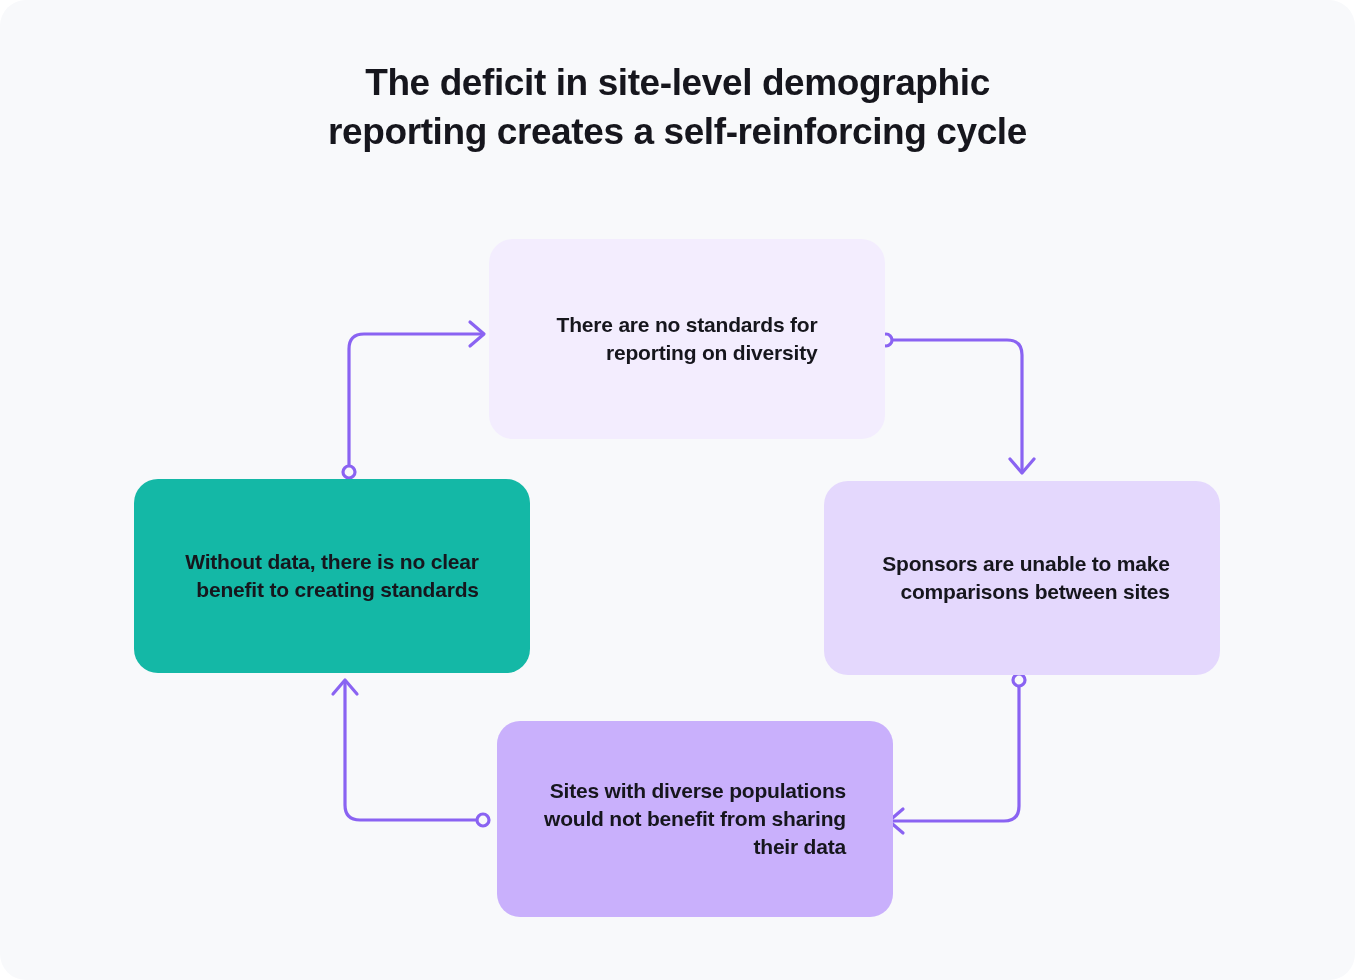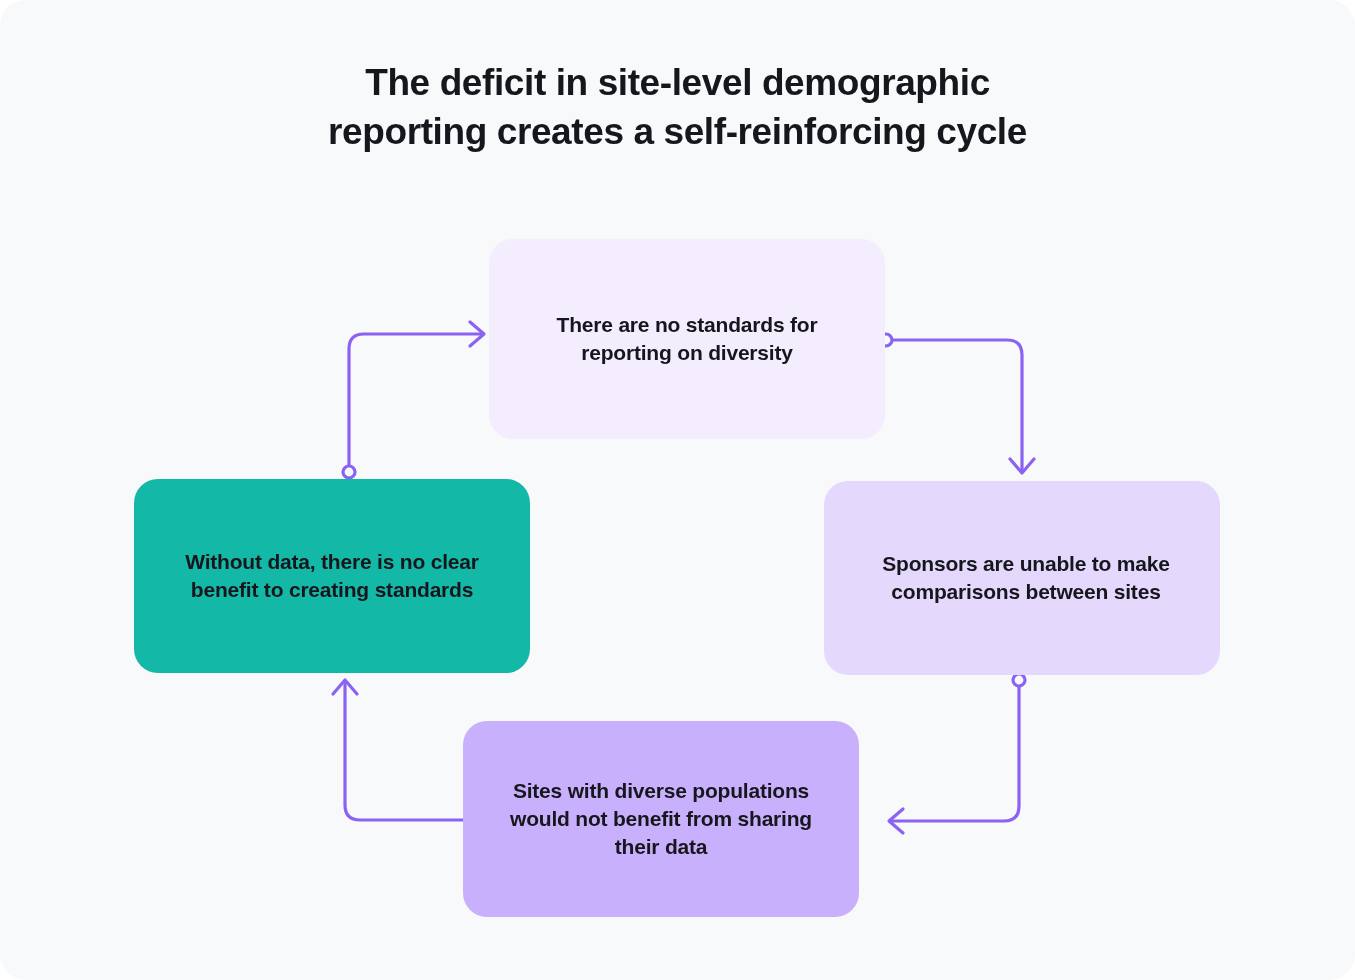--- a/index.html
+++ b/index.html
@@ -45,31 +45,31 @@
   .node {
     position: absolute;
     display: flex;
     align-items: center;
     justify-content: center;
     border-radius: 24px;
     box-sizing: border-box;
     padding: 10px 22px;
   }
   .node-label {
-    text-align: center;
+    text-align: right;
     font-size: 21px;
     font-weight: 700;
     line-height: 1.33;
     letter-spacing: -0.2px;
     color: #16161D;
     white-space: pre-line;
   }
   #node-top    { left: 489px; top: 239px; width: 396px; height: 200px; }
   #node-right  { left: 824px; top: 481px; width: 396px; height: 194px; }
-  #node-bottom { left: 463px; top: 721px; width: 396px; height: 196px; }
+  #node-bottom { left: 497px; top: 721px; width: 396px; height: 196px; border-radius: 23px; }
   #node-left   { left: 134px; top: 479px; width: 396px; height: 194px; }
 </style>
 </head>
 <body>
 
 <div id="canvas">
 
   <div id="title">The deficit in site-level demographic
 reporting creates a self-reinforcing cycle</div>
 

